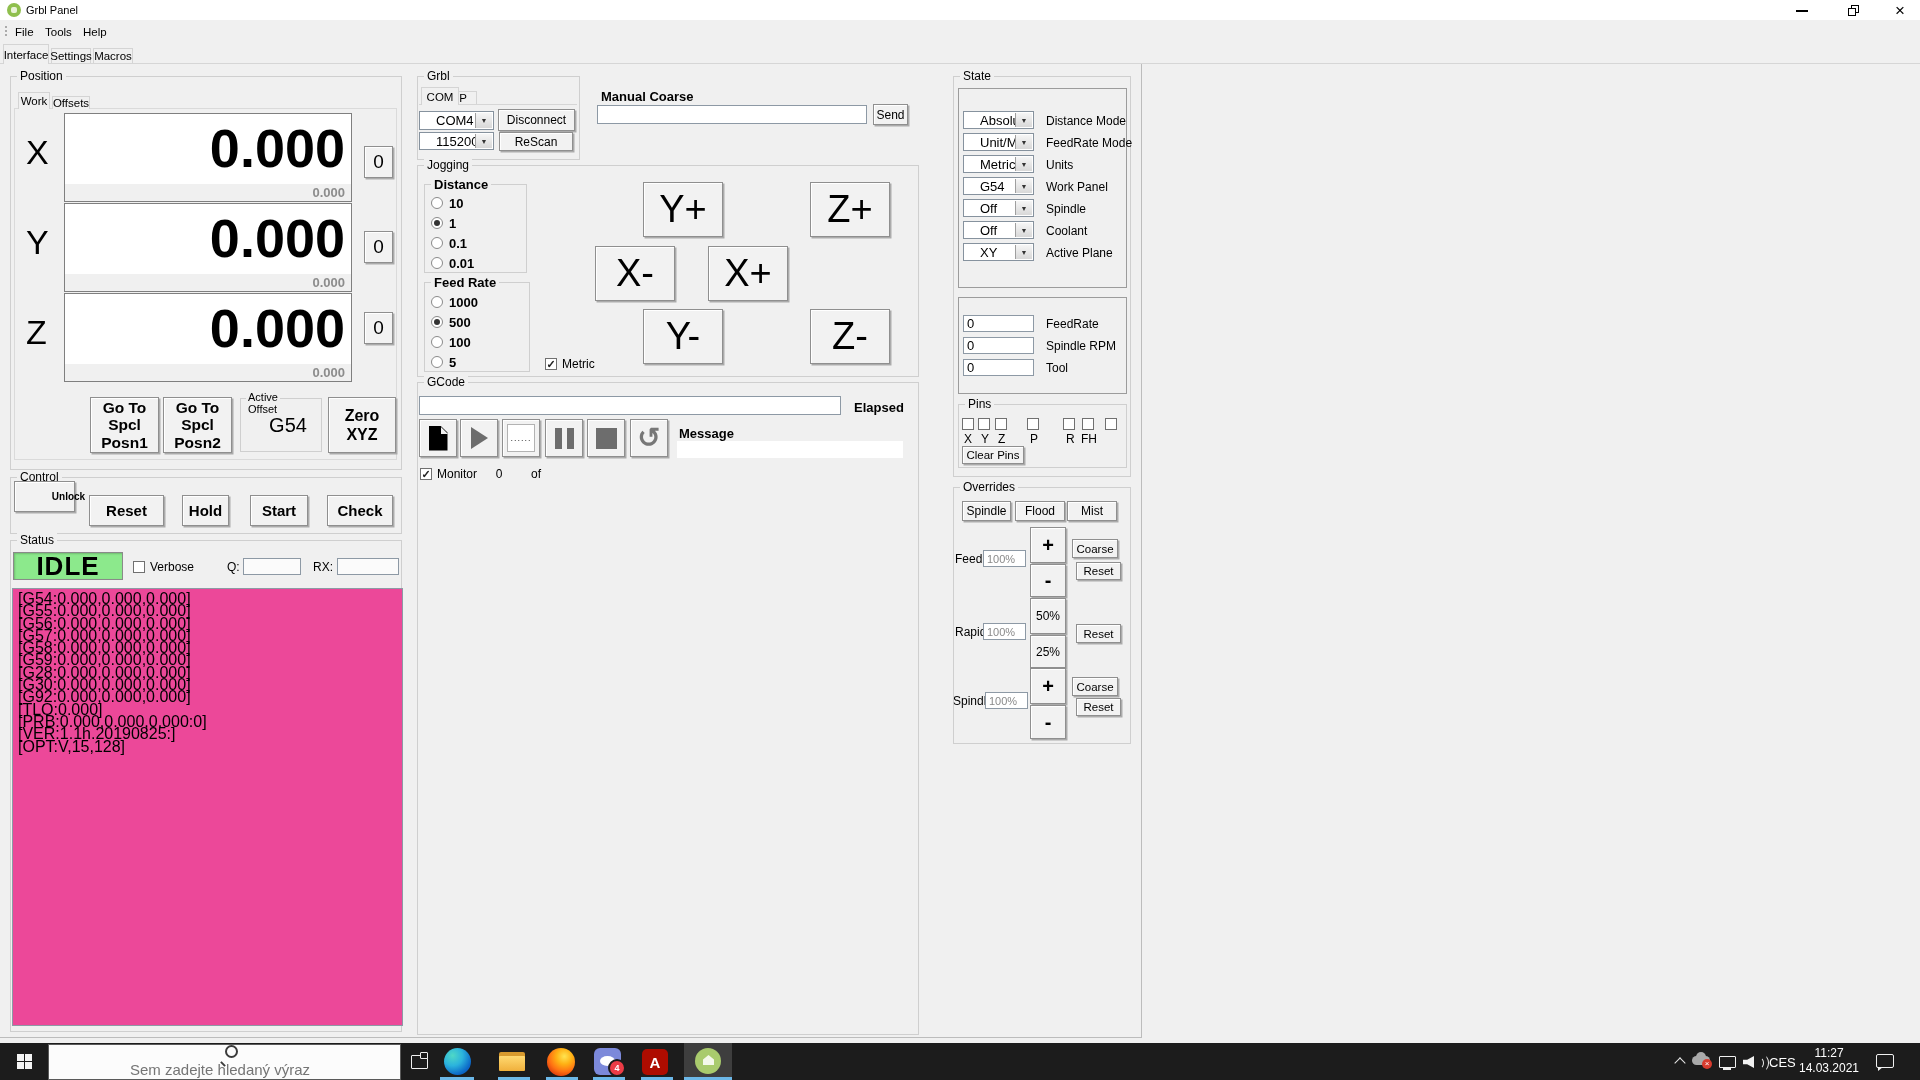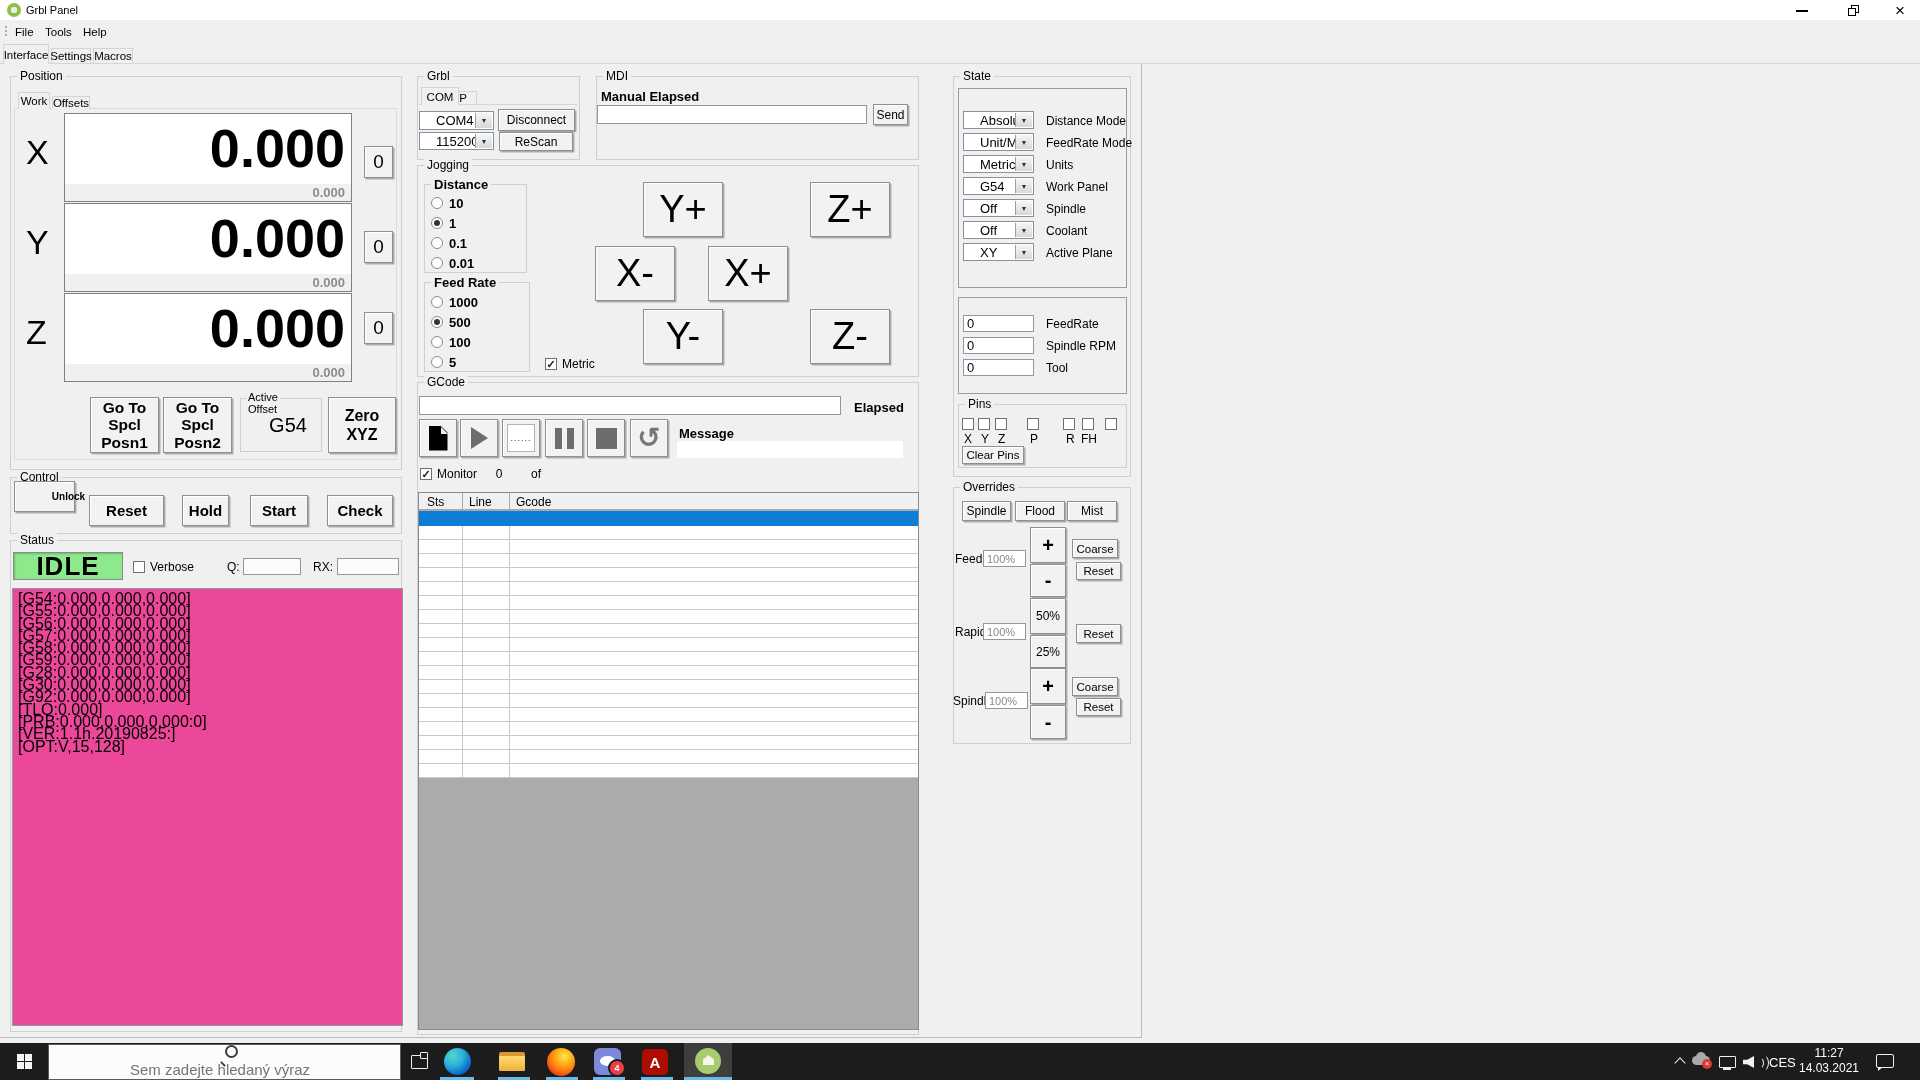--- a/index.html
+++ b/index.html
@@ -214,24 +214,21 @@
   <span class="chk" style="left:545px;top:358px;">✓</span>
   <div class="txt" style="left:562px;top:357px;font-size:12px;">Metric</div>
 
   <div class="btn" style="left:643px;top:182px;width:80px;height:55px;font-size:38px;">Y+</div>
   <div class="btn" style="left:810px;top:182px;width:80px;height:55px;font-size:38px;">Z+</div>
   <div class="btn" style="left:595px;top:246px;width:80px;height:55px;font-size:38px;">X-</div>
   <div class="btn" style="left:708px;top:246px;width:80px;height:55px;font-size:38px;">X+</div>
   <div class="btn" style="left:643px;top:309px;width:80px;height:55px;font-size:38px;">Y-</div>
   <div class="btn" style="left:810px;top:309px;width:80px;height:55px;font-size:38px;">Z-</div>
 
-  <div class="gb" style="left:596px;top:76px;width:323px;height:84px;">
-    <span class="lbl">MDI</span>
-  </div>
-  <div class="txt b" style="left:601px;top:89px;font-size:13px;">Manual Elapsed</div>
+  <div class="txt b" style="left:601px;top:89px;font-size:13px;">Manual Coarse</div>
   <input class="tb" style="left: 597px; top: 105px; width: 270px; height: 19px; font-family: &quot;Liberation Sans&quot;, sans-serif;" value="">
   <div class="btn" style="left:873px;top:104px;width:35px;height:21px;">Send</div>
 
   <div class="gb" style="left:417px;top:382px;width:502px;height:653px;">
     <span class="lbl">GCode</span>
   </div>
   <div class="tb" style="left:419px;top:396px;width:422px;height:19px;"></div>
   <div class="txt b" style="left:854px;top:400px;font-size:13px;">Elapsed</div>
 
   <div class="btn" style="left:419px;top:419px;width:38px;height:38px;">
@@ -256,34 +253,20 @@
   </div>
 
   <div class="txt b" style="left:679px;top:426px;font-size:13px;">Message</div>
   <div class="abs" style="left:677px;top:441px;width:226px;height:17px;background:#fff;font-size:12px;"></div>
 
   <span class="chk" style="left:420px;top:468px;">✓</span>
   <div class="txt" style="left:437px;top:467px;font-size:12px;">Monitor</div>
   <div class="txt" style="left:492px;top:467px;width:14px;text-align:center;font-size:12px;">0</div>
   <div class="txt" style="left:531px;top:467px;font-size:12px;">of</div>
 
-  <div class="abs" style="left:418px;top:492px;width:501px;height:538px;border:1px solid #8a8a8a;background:#ababab;">
-    <div class="abs" style="left:0;top:0;width:499px;height:17px;background:#f0f0f0;border-bottom:1px solid #a8a8a8;">
-      <span class="txt" style="left:8px;top:2px;font-size:12px;">Sts</span>
-      <span class="txt" style="left:50px;top:2px;font-size:12px;">Line</span>
-      <span class="txt" style="left:97px;top:2px;font-size:12px;">Gcode</span>
-      <span class="abs" style="left:43px;top:0;width:1px;height:17px;background:#a8a8a8;"></span>
-      <span class="abs" style="left:90px;top:0;width:1px;height:17px;background:#a8a8a8;"></span>
-    </div>
-    <div class="abs" style="left:0;top:18px;width:499px;height:15px;background:#0f7cd6;"></div>
-    <div class="abs" style="left:0;top:33px;width:499px;height:252px;background:repeating-linear-gradient(to bottom,#ffffff 0 13px,#c9c9c9 13px 14px);">
-      <span class="abs" style="left:43px;top:0;width:1px;height:252px;background:#c9c9c9;"></span>
-      <span class="abs" style="left:90px;top:0;width:1px;height:252px;background:#c9c9c9;"></span>
-    </div>
-  </div>
 
   <div class="gb" style="left:953px;top:76px;width:178px;height:401px;">
     <span class="lbl">State</span>
   </div>
   <div class="abs gb-dark" style="left:958px;top:88px;width:169px;height:200px;border:1px solid #9c9c9c;"></div>
 
   <div class="combo" style="left:963px;top:111px;width:71px;height:18px;">
     <span>Absolute</span>
     <span class="arr">▼</span>
   </div>

